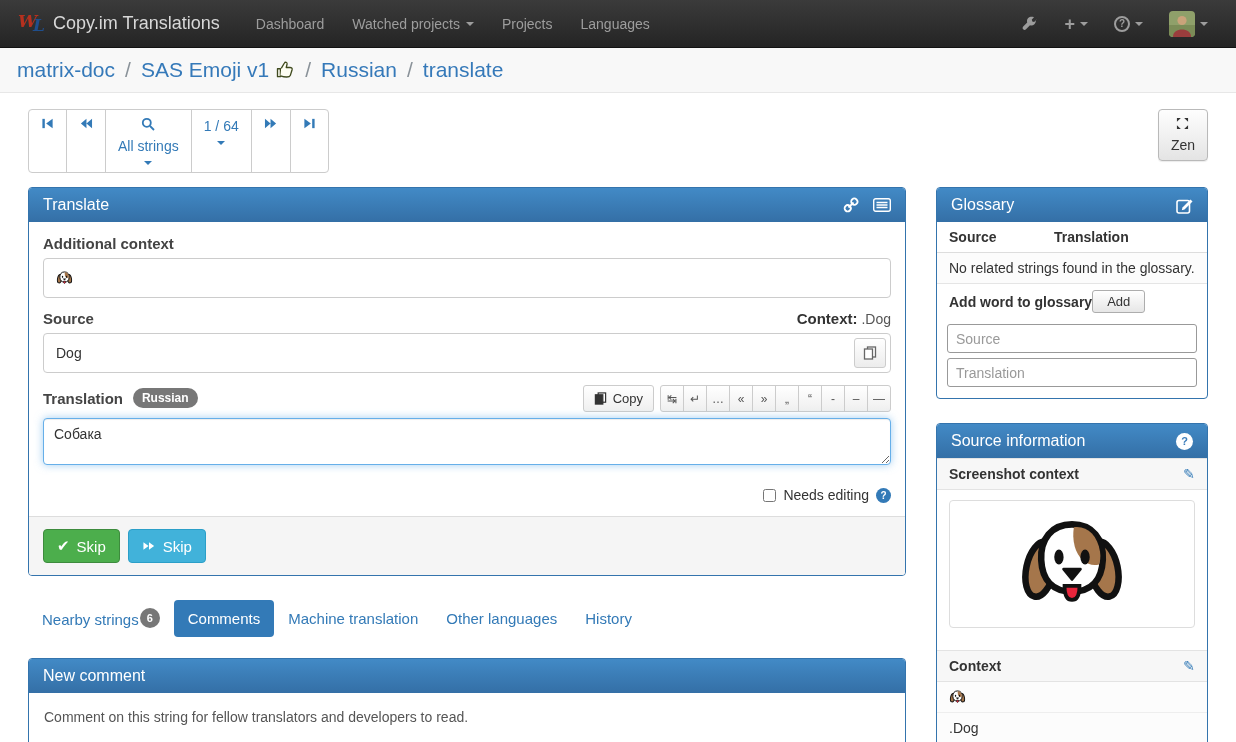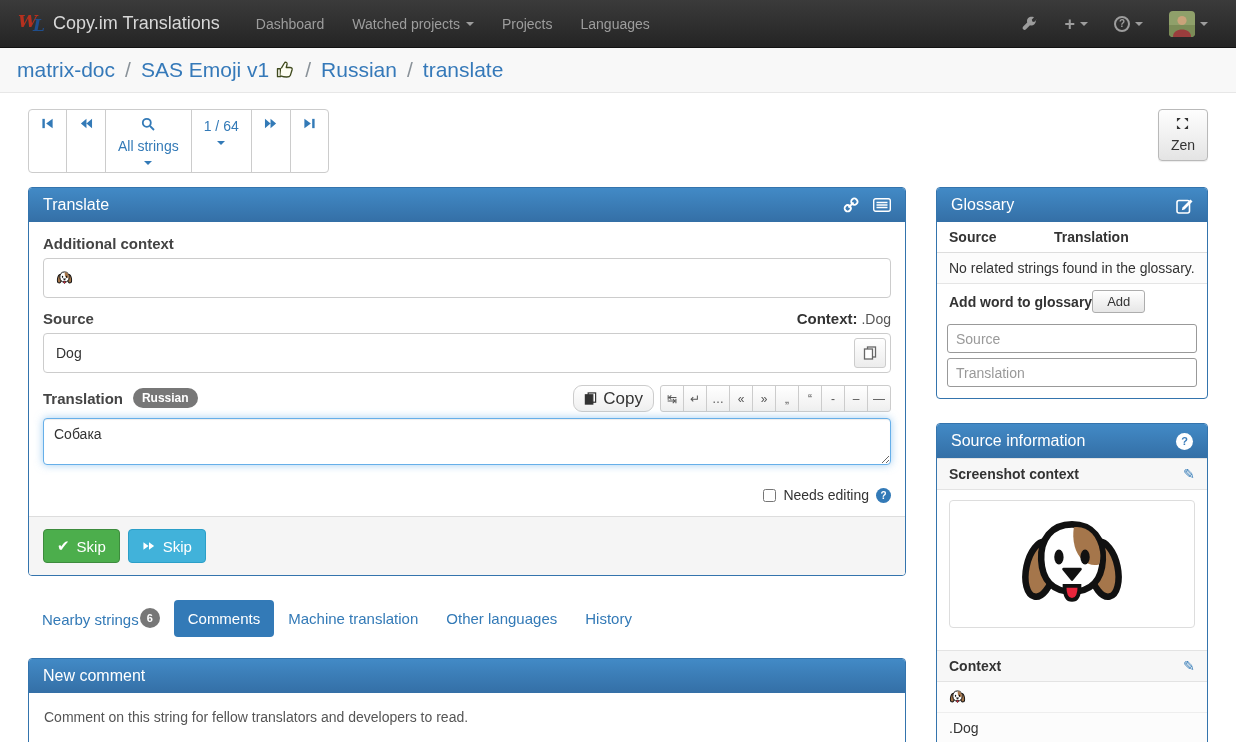--- a/index.html
+++ b/index.html
@@ -73,22 +73,22 @@
     width:32px; height:30px; display:flex; align-items:center; justify-content:center; cursor:pointer; }
 
   .badge-lang { background:#777; color:#fff; font-size:12px; font-weight:bold; border-radius:10px;
     padding:3px 9px; margin-left:6px; vertical-align:2px; }
   .trans-tools { display:flex; gap:6px; align-items:center; }
   .chars-group { display:flex; }
   .char-btn { margin-left:-1px; background:linear-gradient(#fff,#efefef); border:1px solid #ccc; color:#555;
     min-width:24px; height:27px; font-size:12px; padding:0 5px; cursor:pointer; }
   .chars-group .char-btn:first-child { border-radius:3px 0 0 3px; margin-left:0; }
   .chars-group .char-btn:last-child { border-radius:0 3px 3px 0; }
-  .copy-btn { background:linear-gradient(#fff,#efefef); border:1px solid #ccc; border-radius:9px; color:#333;
-    height:27px; padding:0 10px; font-size:17px; display:inline-flex; align-items:center; gap:6px; cursor:pointer; }
+  .copy-btn { background:linear-gradient(#fff,#efefef); border:1px solid #ccc; border-radius:3px; color:#333;
+    height:27px; padding:0 10px; font-size:13px; display:inline-flex; align-items:center; gap:6px; cursor:pointer; }
 
   .trans-textarea { width:100%; height:47px; border:1px solid #66afe9; border-radius:4px; padding:7px 10px;
     font-family:"Liberation Sans","DejaVu Sans",sans-serif; font-size:14px; color:#333; resize:vertical;
     outline:none; box-shadow:inset 0 1px 1px rgba(0,0,0,.075), 0 0 8px rgba(102,175,233,.6); }
   .needs-editing { display:flex; align-items:center; gap:7px; margin-top:19px; font-size:14px; color:#333;justify-content:flex-end; }
   .q-circle { width:15px; height:15px; border-radius:50%; background:#337ab7; color:#fff; font-size:10px;
     font-weight:bold; display:inline-flex; align-items:center; justify-content:center; }
 
   .btn-save { background:#4cae4c; border:1px solid #3d8b3d; color:#fff; border-radius:4px; padding:7px 13px;
     font-size:15px; display:inline-flex; align-items:center; gap:7px; cursor:pointer; }

